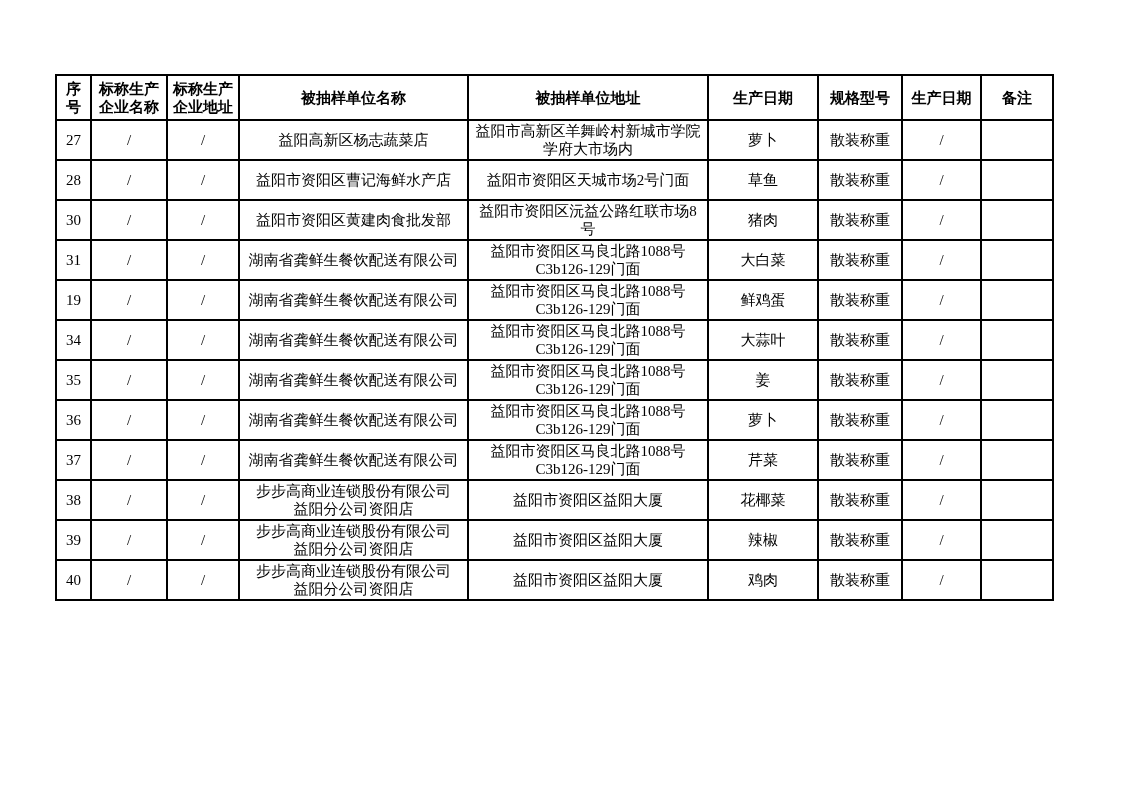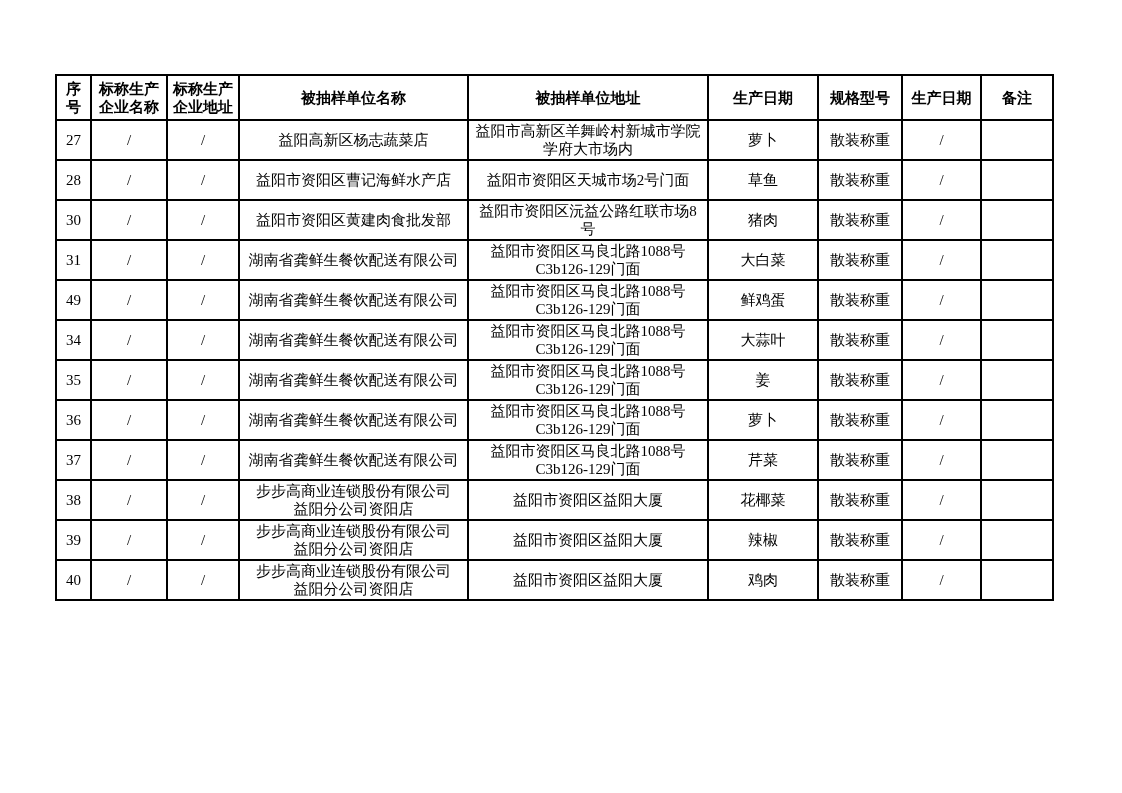--- a/index.html
+++ b/index.html
@@ -127,21 +127,21 @@
           <td>/</td>
           <td>湖南省龚鲜生餐饮配送有限公司</td>
           <td>益阳市资阳区马良北路1088号
 C3b126-129门面</td>
           <td>大白菜</td>
           <td>散装称重</td>
           <td>/</td>
           <td></td>
         </tr>
         <tr>
-          <td>49</td>
+          <td>19</td>
           <td>/</td>
           <td>/</td>
           <td>湖南省龚鲜生餐饮配送有限公司</td>
           <td>益阳市资阳区马良北路1088号
 C3b126-129门面</td>
           <td>鲜鸡蛋</td>
           <td>散装称重</td>
           <td>/</td>
           <td></td>
         </tr>

